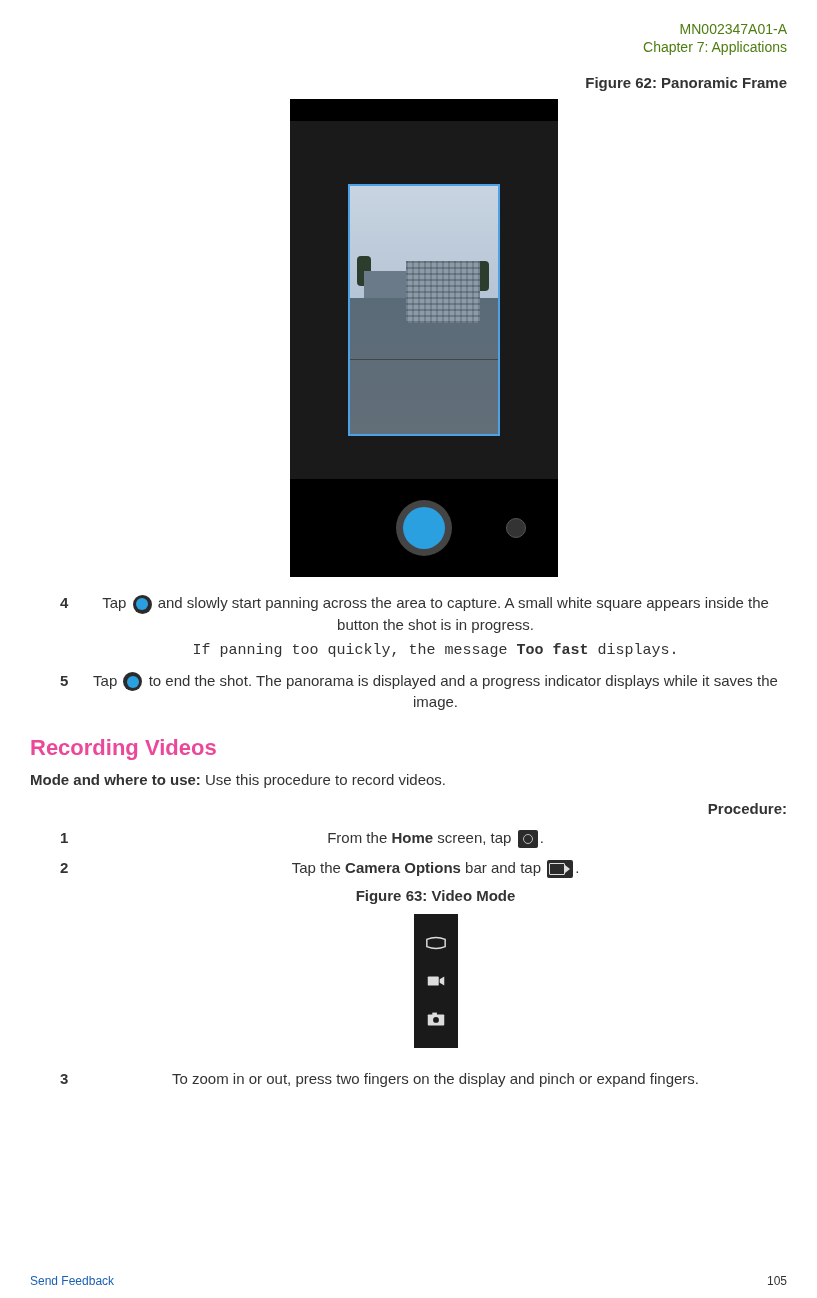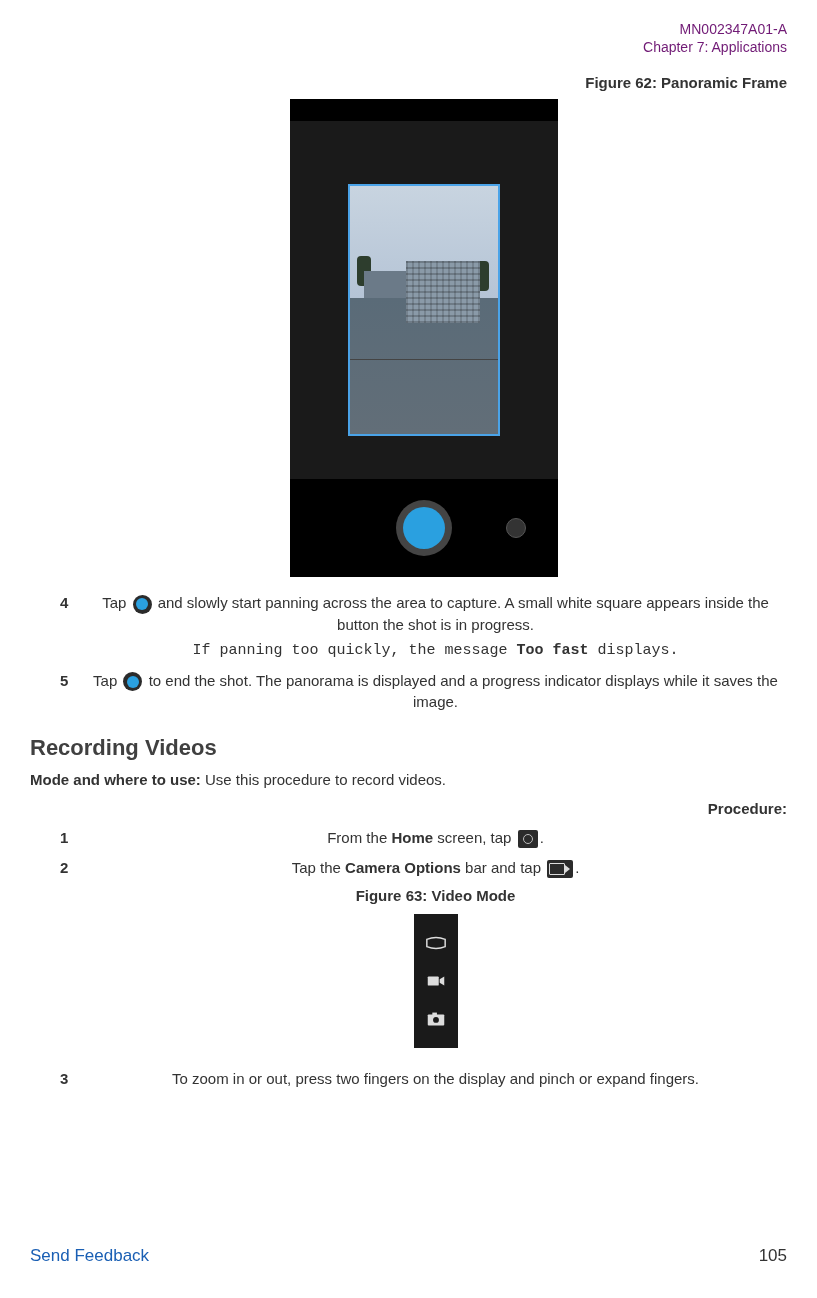--- a/index.html
+++ b/index.html
@@ -15,21 +15,21 @@
     padding: 20px 30px 20px 30px;
     position: relative;
     min-height: 1298px;
     box-sizing: border-box;
   }
   .header-right {
     text-align: right;
     font-size: 14px;
     line-height: 1.3;
     margin-bottom: 18px;
-    color: #701a75;
+    color: #4d7c0f;
   }
   .content {
     padding-left: 30px;
     padding-right: 0px;
   }
   .figure-label {
     font-weight: bold;
     font-size: 15px;
     margin-bottom: 8px;
     text-align: right;
@@ -191,44 +191,44 @@
     width:26px;height:18px;background:#2b2b2b;position:relative;
   }
   .inline-icon.video::before{
     content:"";position:absolute;left:2px;top:3px;bottom:3px;width:14px;border:1px solid #ddd;border-radius:1px;
   }
   .inline-icon.video::after{
     content:"";position:absolute;right:3px;top:50%;transform:translateY(-50%);
     border-left:5px solid #ddd;border-top:4px solid transparent;border-bottom:4px solid transparent;
   }
   h2.section-title {
-    color: #404040;
+    color: #ec4899;
     font-size: 22px;
     font-weight: bold;
     margin: 22px 0 10px -30px;
   }
   .bold { font-weight: bold; }
   .mode-strip {
     display:inline-block;
     width:44px;
     background:#1a1a1a;
     padding:10px 0;
   }
   .mode-strip .cell{
     height:38px;display:flex;align-items:center;justify-content:center;
   }
   .mode-strip svg{width:22px;height:22px;fill:#ddd;}
   .footer {
     position: absolute;
-    bottom: 32px;
+    bottom: 10px;
     left: 30px;
     right: 30px;
     display: flex;
     justify-content: space-between;
-    font-size: 17px;
+    font-size: 12px;
   }
   .footer .send { color: #1a5fb4; }
   .subfig-label{font-weight:bold;margin:6px 0 8px 0;}
 </style>
 </head>
 <body>
 
 <div class="page">
   <div class="header-right">
     <div>MN002347A01-A</div>

